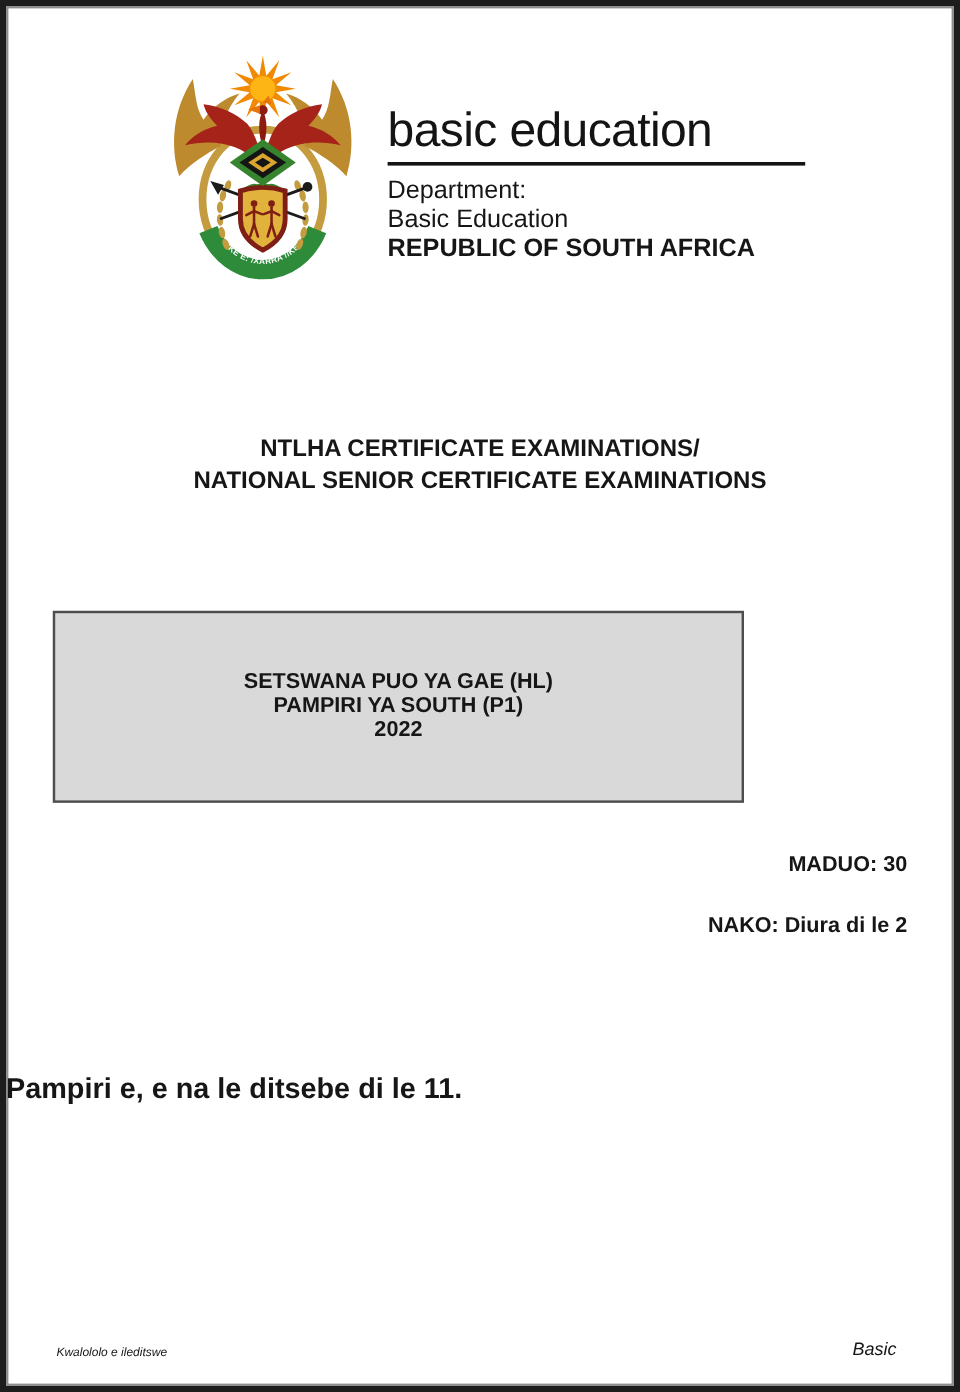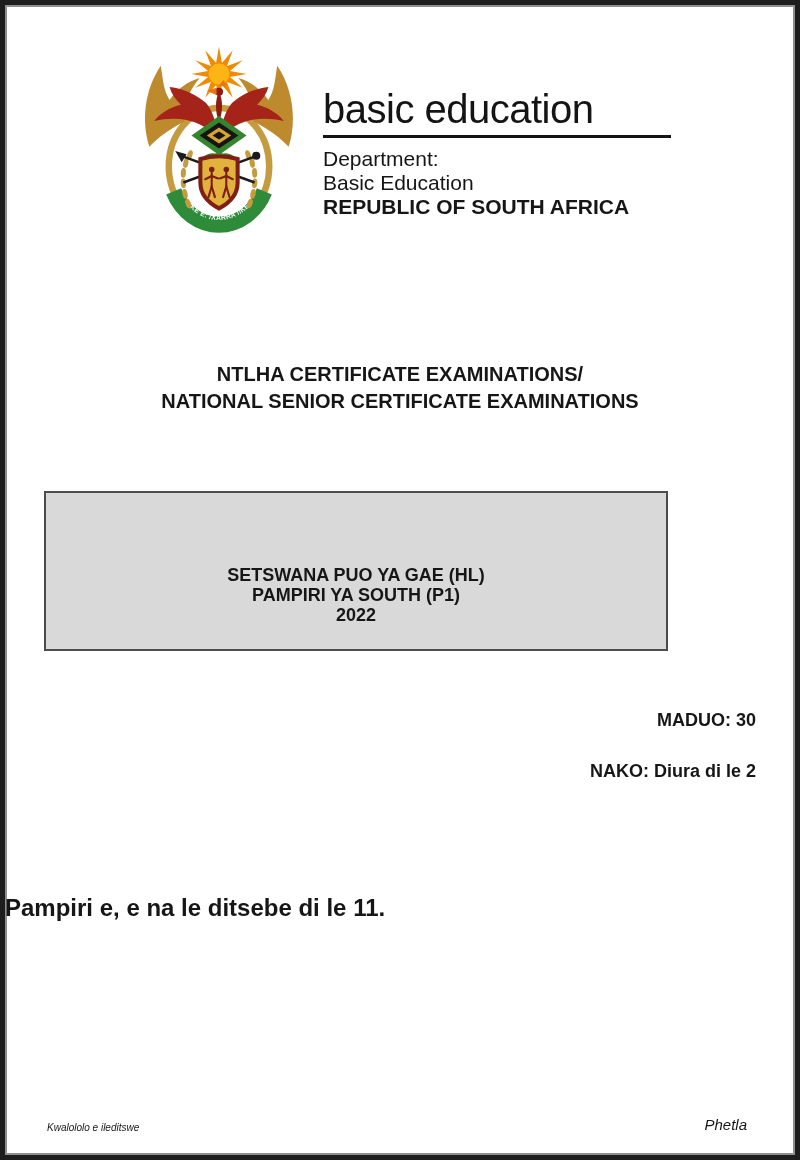--- a/index.html
+++ b/index.html
@@ -32,25 +32,25 @@
   .brand-rule{
     width:348px;height:3px;background:#141414;margin-top:3px;
   }
   .dept-block{margin-top:9px;font-size:21px;line-height:24px;}
   .country{font-weight:bold;white-space:nowrap;}
   .exam-heading{
     position:absolute;left:0;right:0;top:356px;
     text-align:center;font-size:20px;font-weight:bold;line-height:27px;
   }
   .subject-box{
-    position:absolute;left:39px;top:486px;width:624px;height:160px;
+    position:absolute;left:39px;top:504px;width:576px;height:160px;
     box-sizing:border-box;
     border:2px solid #4d4d4d;
     background:#d9d9d9;
-    display:flex;flex-direction:column;justify-content:flex-end;
+    display:flex;flex-direction:column;justify-content:center;
     padding:19px 0 24px 0;
     text-align:center;font-size:18px;font-weight:bold;line-height:20px;
   }
   .details-block{
     position:absolute;right:39px;top:705px;
     text-align:right;font-size:18px;font-weight:bold;line-height:20px;
   }
   .details-block .time-line{margin-top:31px;}
   .pages-note{
     position:absolute;left:0;right:0;top:889px;
@@ -175,14 +175,14 @@
   </div>
 
   <div class="details-block">
     <div class="marks-line">MADUO: 30</div>
     <div class="time-line">NAKO: Diura di le 2</div>
   </div>
 
   <div class="pages-note">Pampiri e, e na le ditsebe di le 11.</div>
 
   <div class="footer-left">Kwalololo e ileditswe</div>
-  <div class="footer-right">Phetla</div>
+  <div class="footer-right">Basic</div>
 </div>
 
 </body></html>

